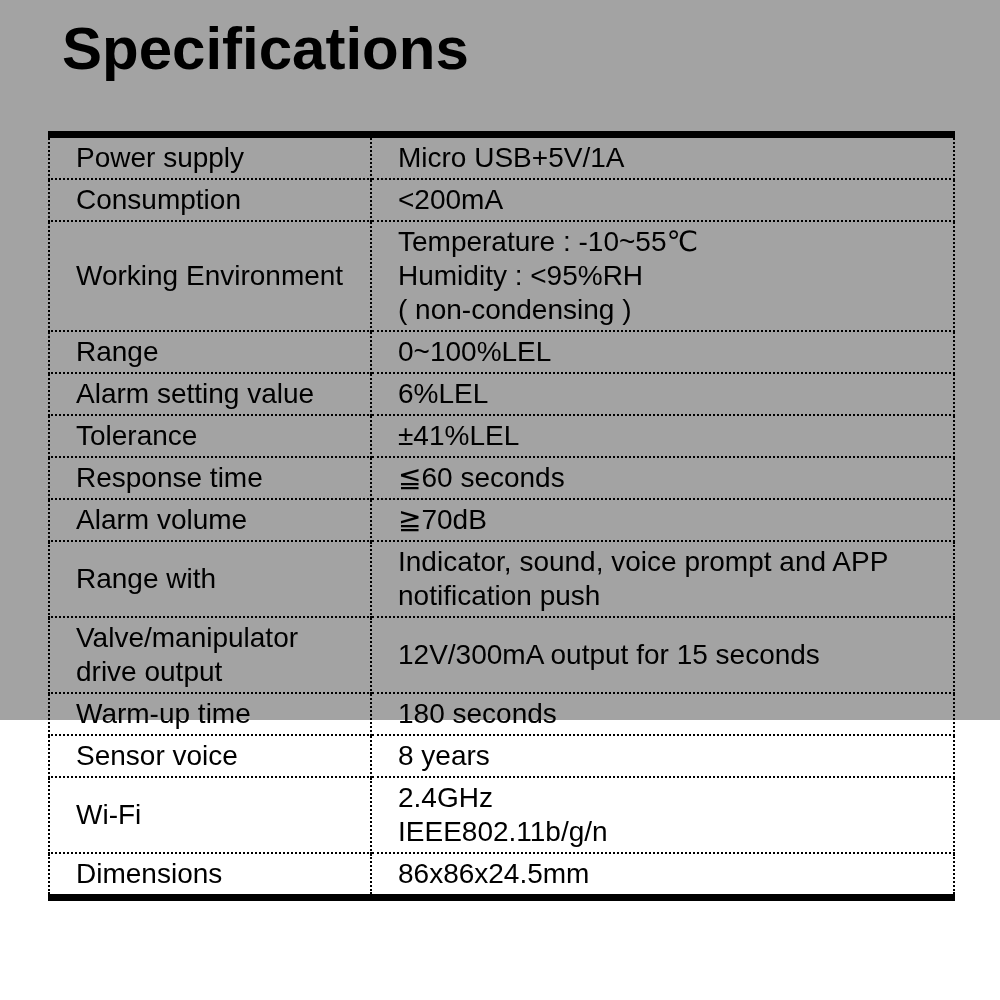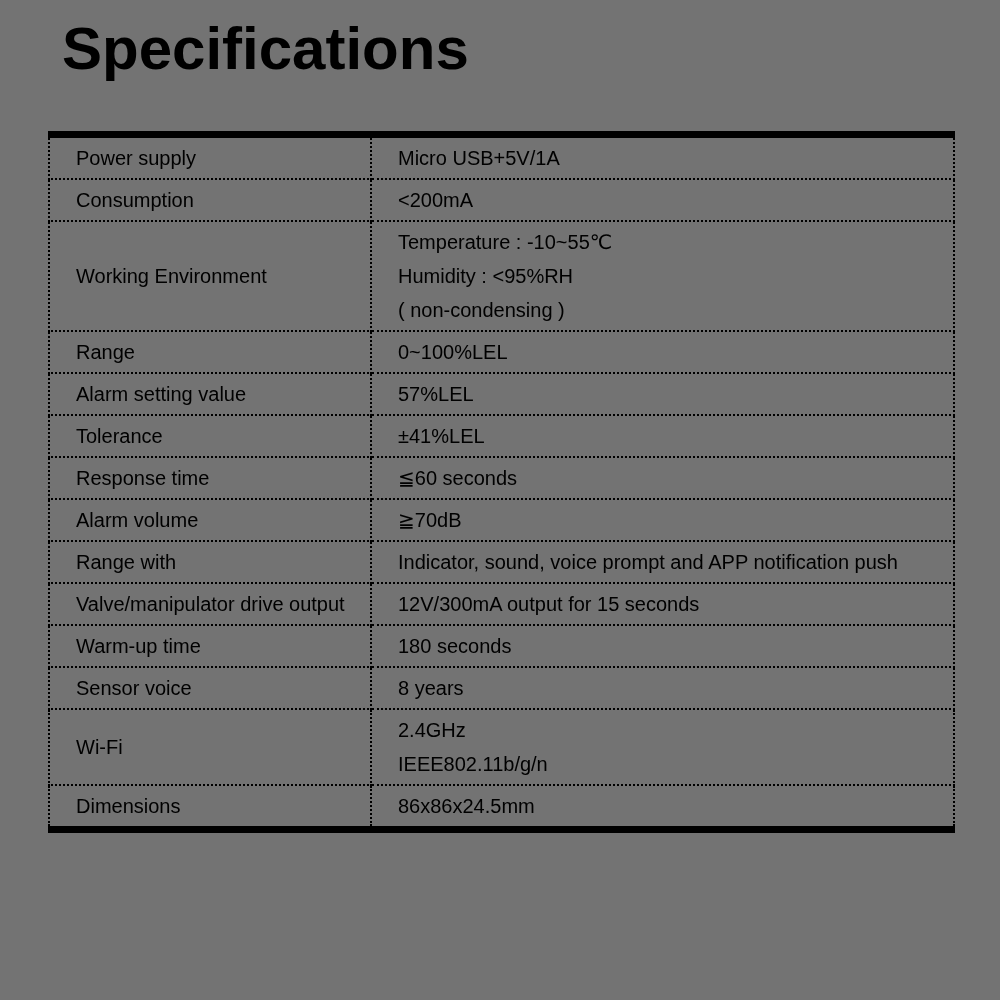--- a/index.html
+++ b/index.html
@@ -7,22 +7,22 @@
     padding: 0;
     background: #ffffff;
     width: 1000px;
     height: 1000px;
     overflow: hidden;
     font-family: "Liberation Sans", "DejaVu Sans", sans-serif;
     color: #000000;
   }
   .page {
     width: 1000px;
-    height: 1000px;
-    background: #737373;
+    height: 720px;
+    background: #a3a3a3;
     position: relative;
   }
   h1.title {
     margin: 0;
     position: absolute;
     left: 62px;
     top: 14px;
     font-size: 60px;
     font-weight: bold;
     letter-spacing: 0px;
@@ -40,21 +40,21 @@
     width: 907px;
     table-layout: fixed;
     border-top: 7px solid #000000;
     border-bottom: 7px solid #000000;
     border-left: 2px dotted #000000;
     border-right: 2px dotted #000000;
   }
   table.spec-table col.c-label { width: 322px; }
   table.spec-table td {
     border: 2px dotted #000000;
-    font-size: 20px;
+    font-size: 28px;
     line-height: 34px;
     padding: 3px 8px 3px 26px;
     vertical-align: middle;
     white-space: pre-line;
     overflow: hidden;
     margin-top: 21px;
   }
   table.spec-table td.label-cell { }
   table.spec-table td.value-cell { }
   tr.row-single td { height: 34px; }
@@ -86,21 +86,21 @@
           <td class="value-cell">Temperature : -10~55℃
 Humidity : &lt;95%RH
 ( non-condensing )</td>
         </tr>
         <tr class="row-single">
           <td class="label-cell">Range</td>
           <td class="value-cell">0~100%LEL</td>
         </tr>
         <tr class="row-single">
           <td class="label-cell">Alarm setting value</td>
-          <td class="value-cell">57%LEL</td>
+          <td class="value-cell">6%LEL</td>
         </tr>
         <tr class="row-single">
           <td class="label-cell">Tolerance</td>
           <td class="value-cell">±41%LEL</td>
         </tr>
         <tr class="row-single">
           <td class="label-cell">Response time</td>
           <td class="value-cell">≦60 seconds</td>
         </tr>
         <tr class="row-single">

